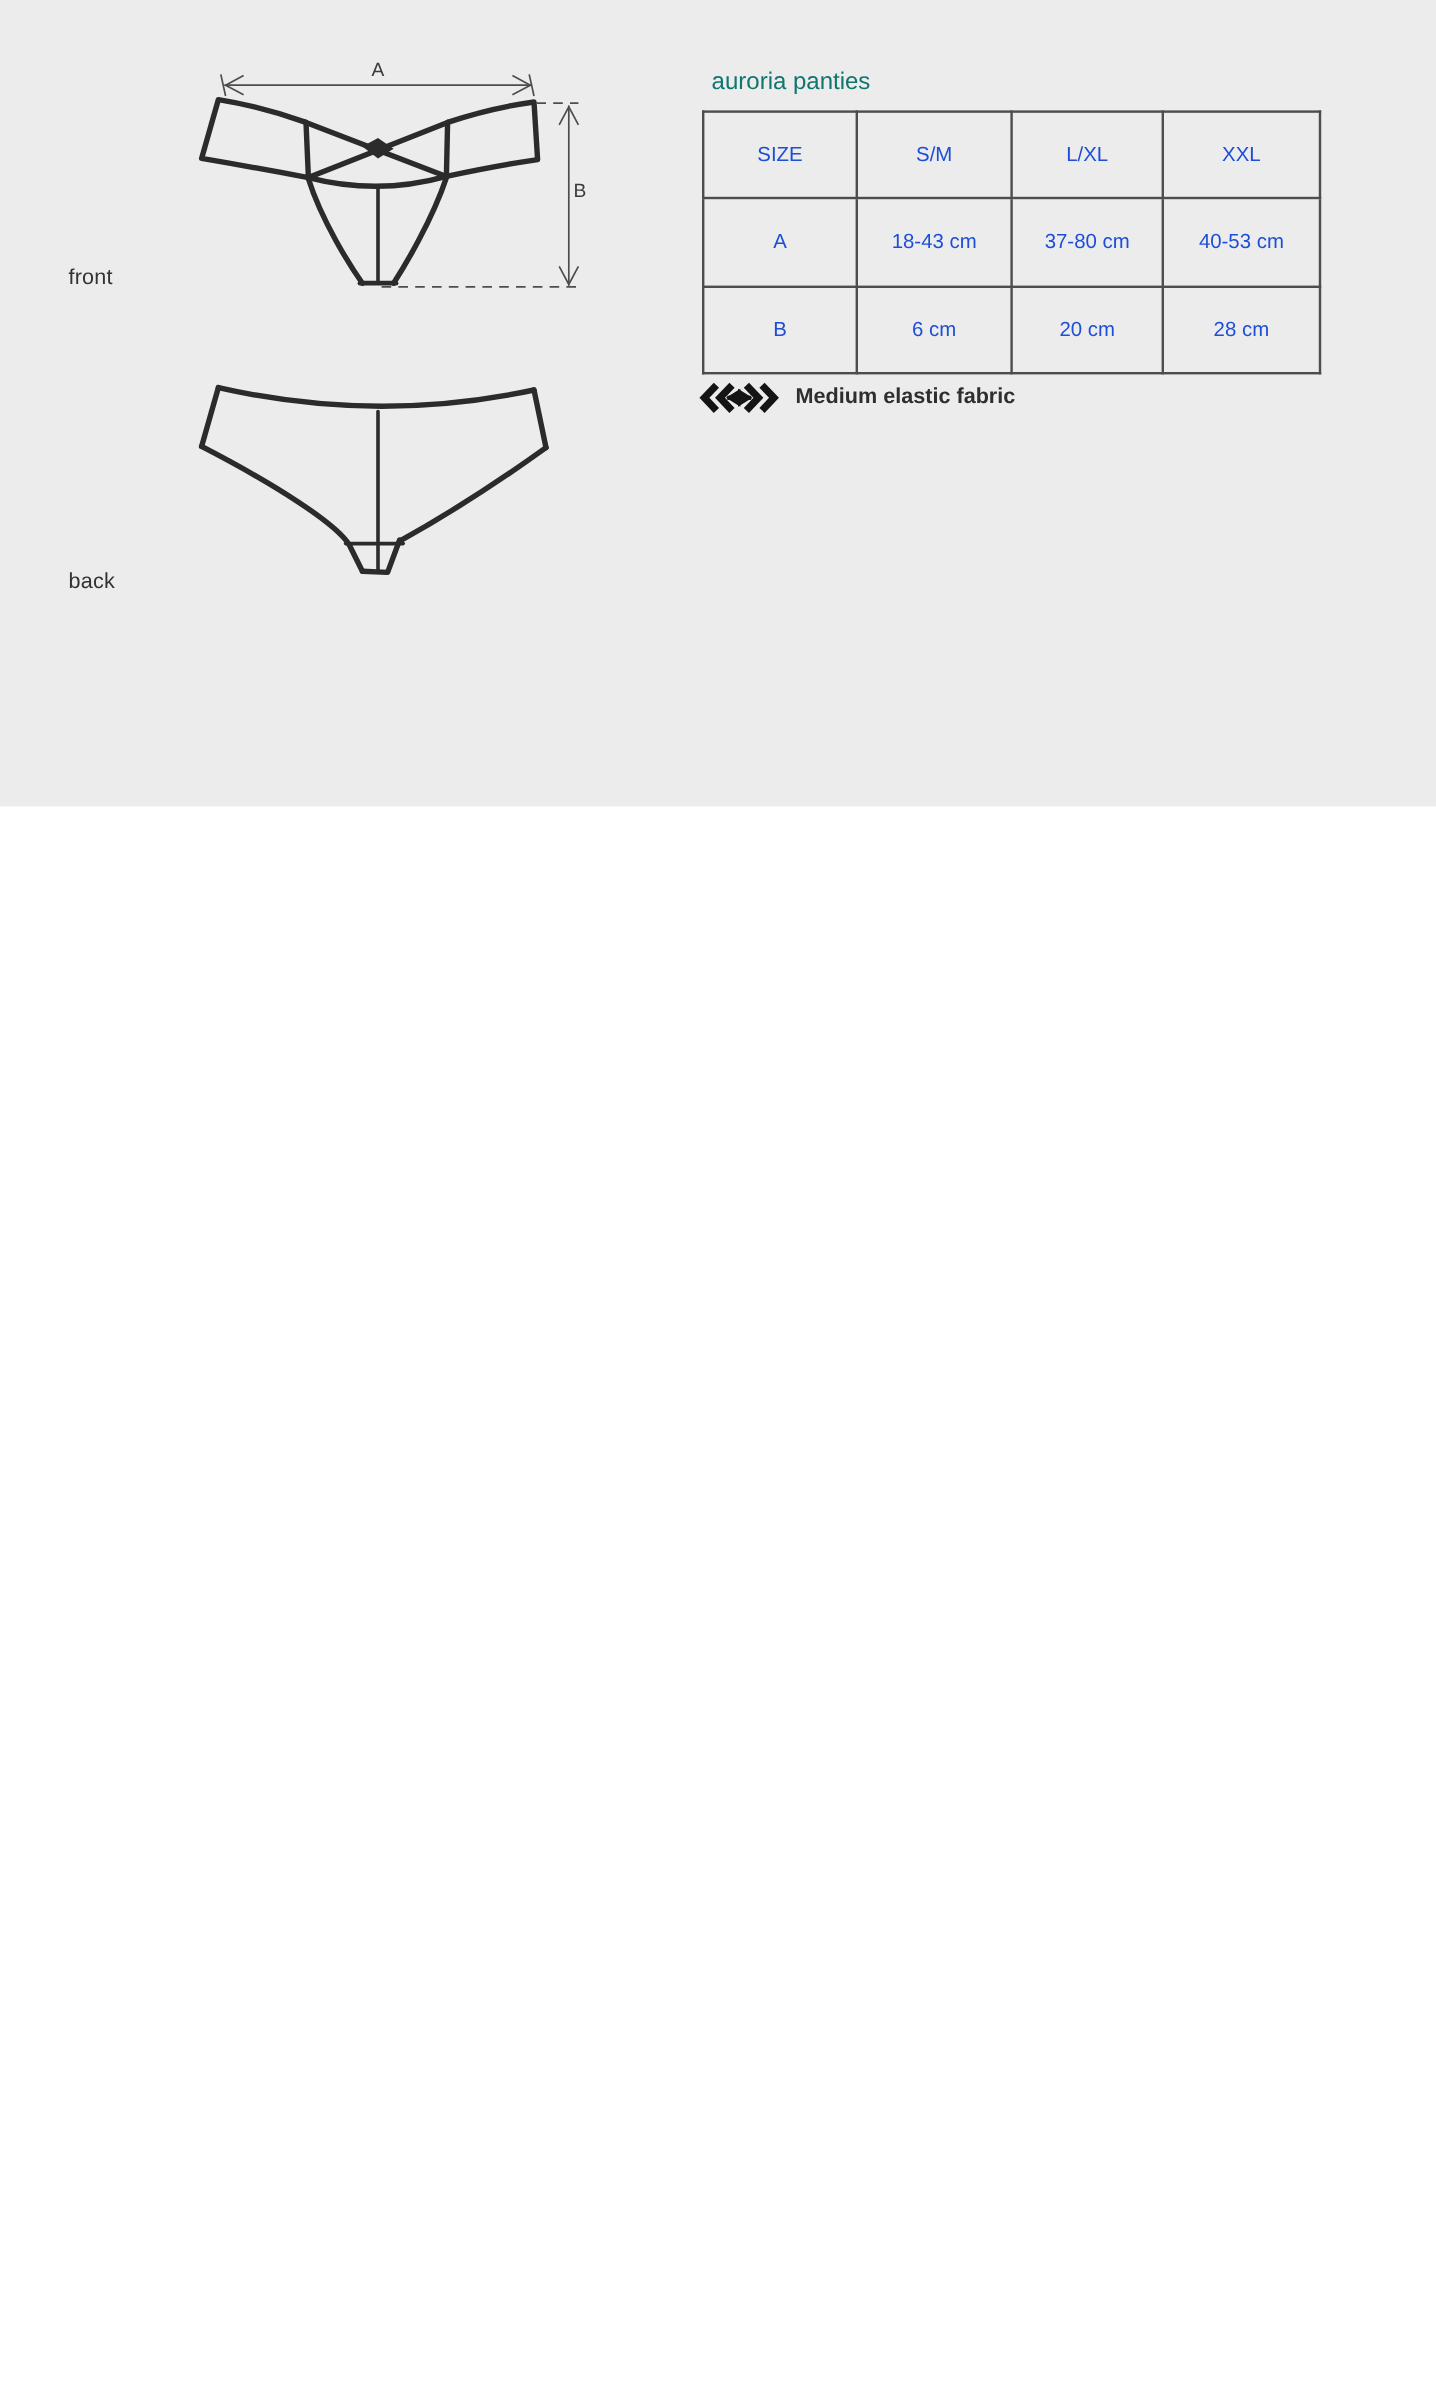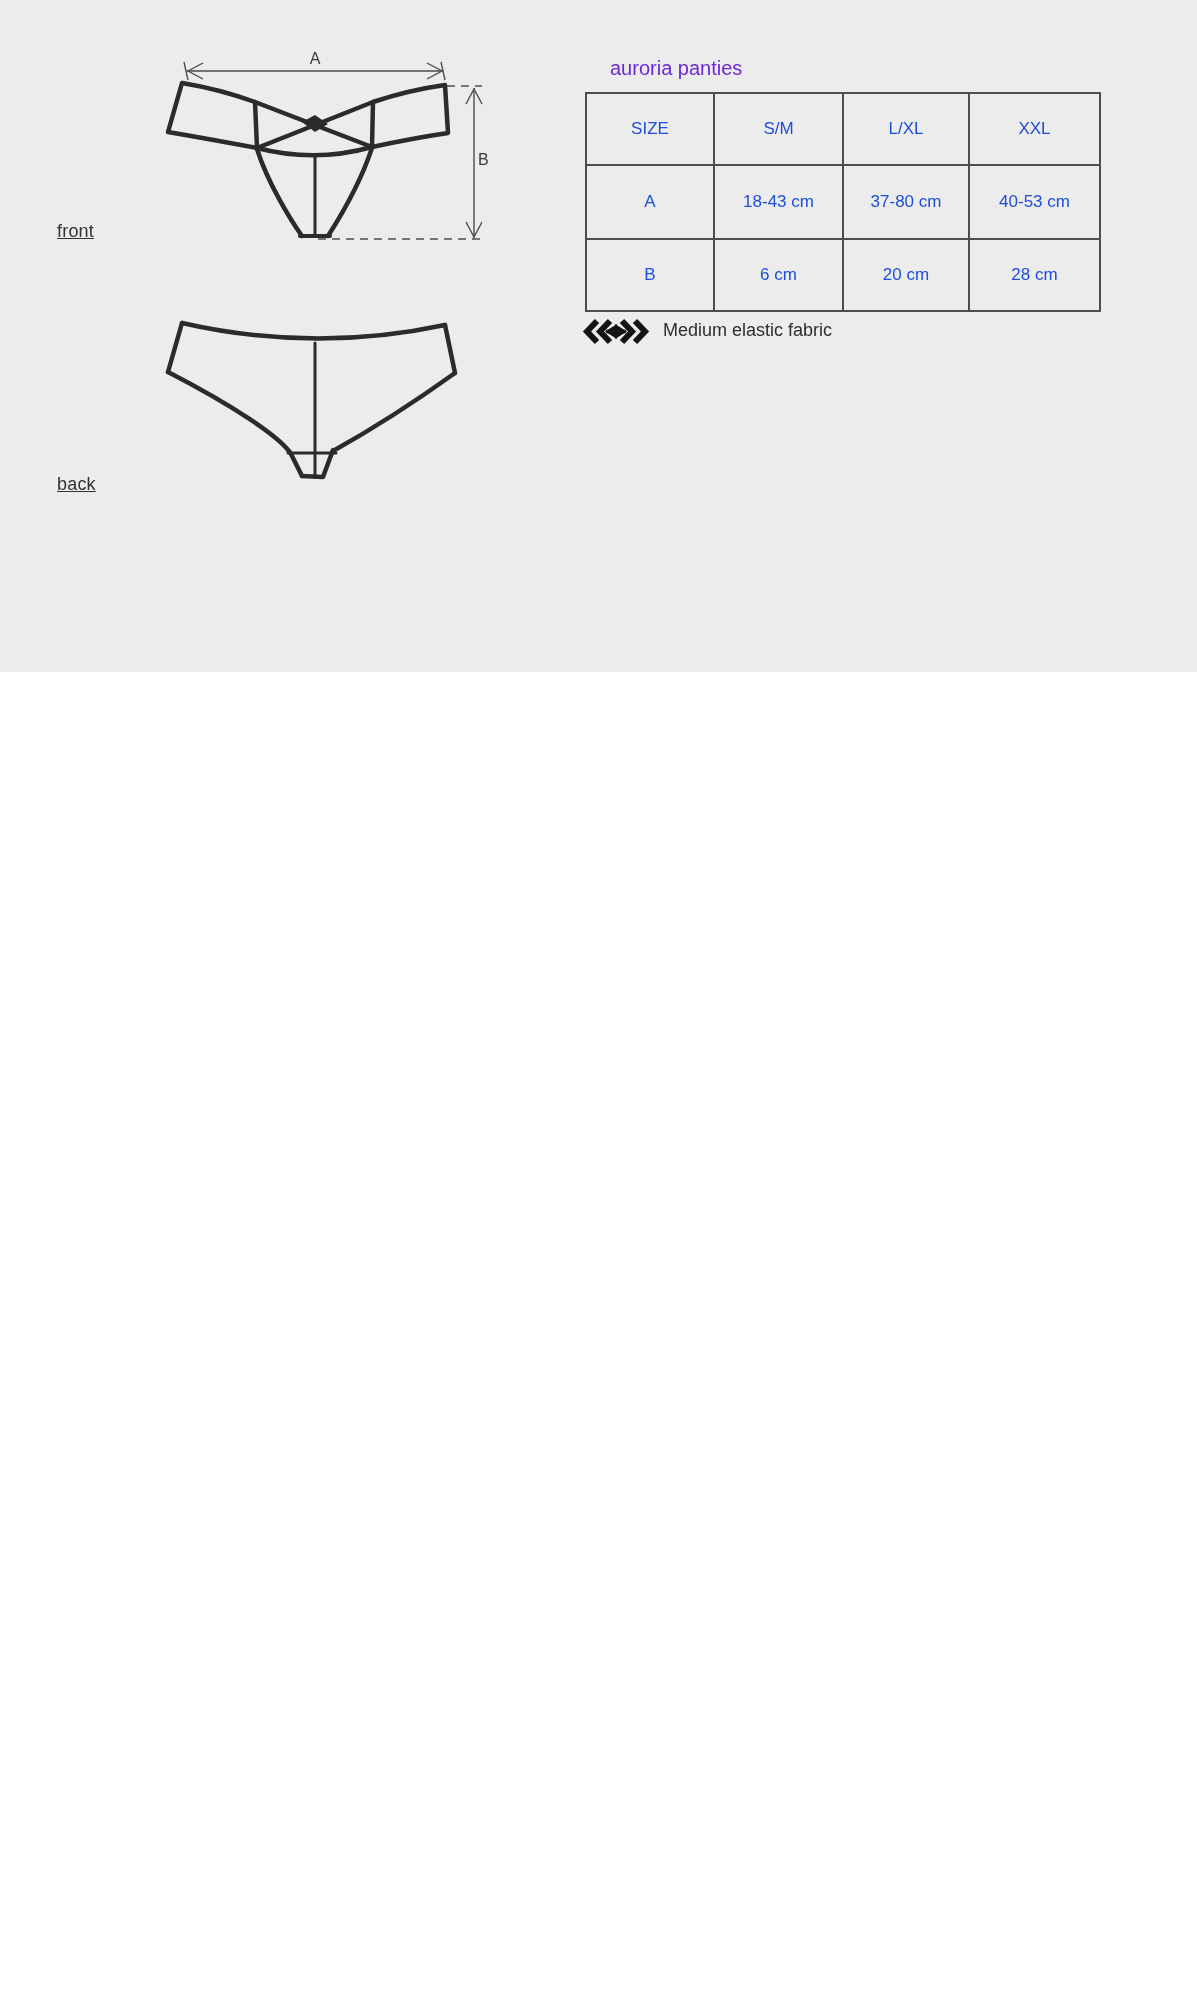--- a/index.html
+++ b/index.html
@@ -6,40 +6,40 @@
   .screen {
     position:relative; width:1197px; height:2000px; overflow:hidden;
     background:#ffffff; font-family:"Liberation Sans", sans-serif;
   }
   .gray-panel {
     position:absolute; left:0; top:0; width:1197px; height:672px;
     background:#ececec;
   }
   .diagram-svg { position:absolute; left:0; top:0; width:1197px; height:672px; }
   .view-label {
-    position:absolute; font-size:18px; color:#333333; letter-spacing:0.2px;text-decoration:underline;
+    position:absolute; font-size:18px; color:#333333; letter-spacing:0.2px;
   }
   .dim-label {
     position:absolute; font-size:16px; color:#3a3a3a;
   }
   .chart-title {
-    position:absolute; left:610px; top:57px; font-size:20px; color:#6d28d9;
+    position:absolute; left:593px; top:57px; font-size:20px; color:#0f766e;
   }
   .size-table {
     position:absolute; left:585px; top:92px; border-collapse:collapse;
     table-layout:fixed;
   }
   .size-table td {
     border:2px solid #4d4d4d; text-align:center; vertical-align:middle;
     color:#1d4ed8; font-size:17px; padding:0;
   }
   .row-h { height:72px; }
   .row-a { height:74px; }
   .fabric-note-text {
-    position:absolute; left:663px; top:320px; font-size:18px; color:#2e2e2e;
+    position:absolute; left:663px; top:320px; font-size:18px; color:#2e2e2e;font-weight:bold;
   }
 </style>
 </head>
 <body>
 
 <div class="screen">
 
   <div class="gray-panel"></div>
 
   <svg class="diagram-svg" viewBox="0 0 1197 672">

